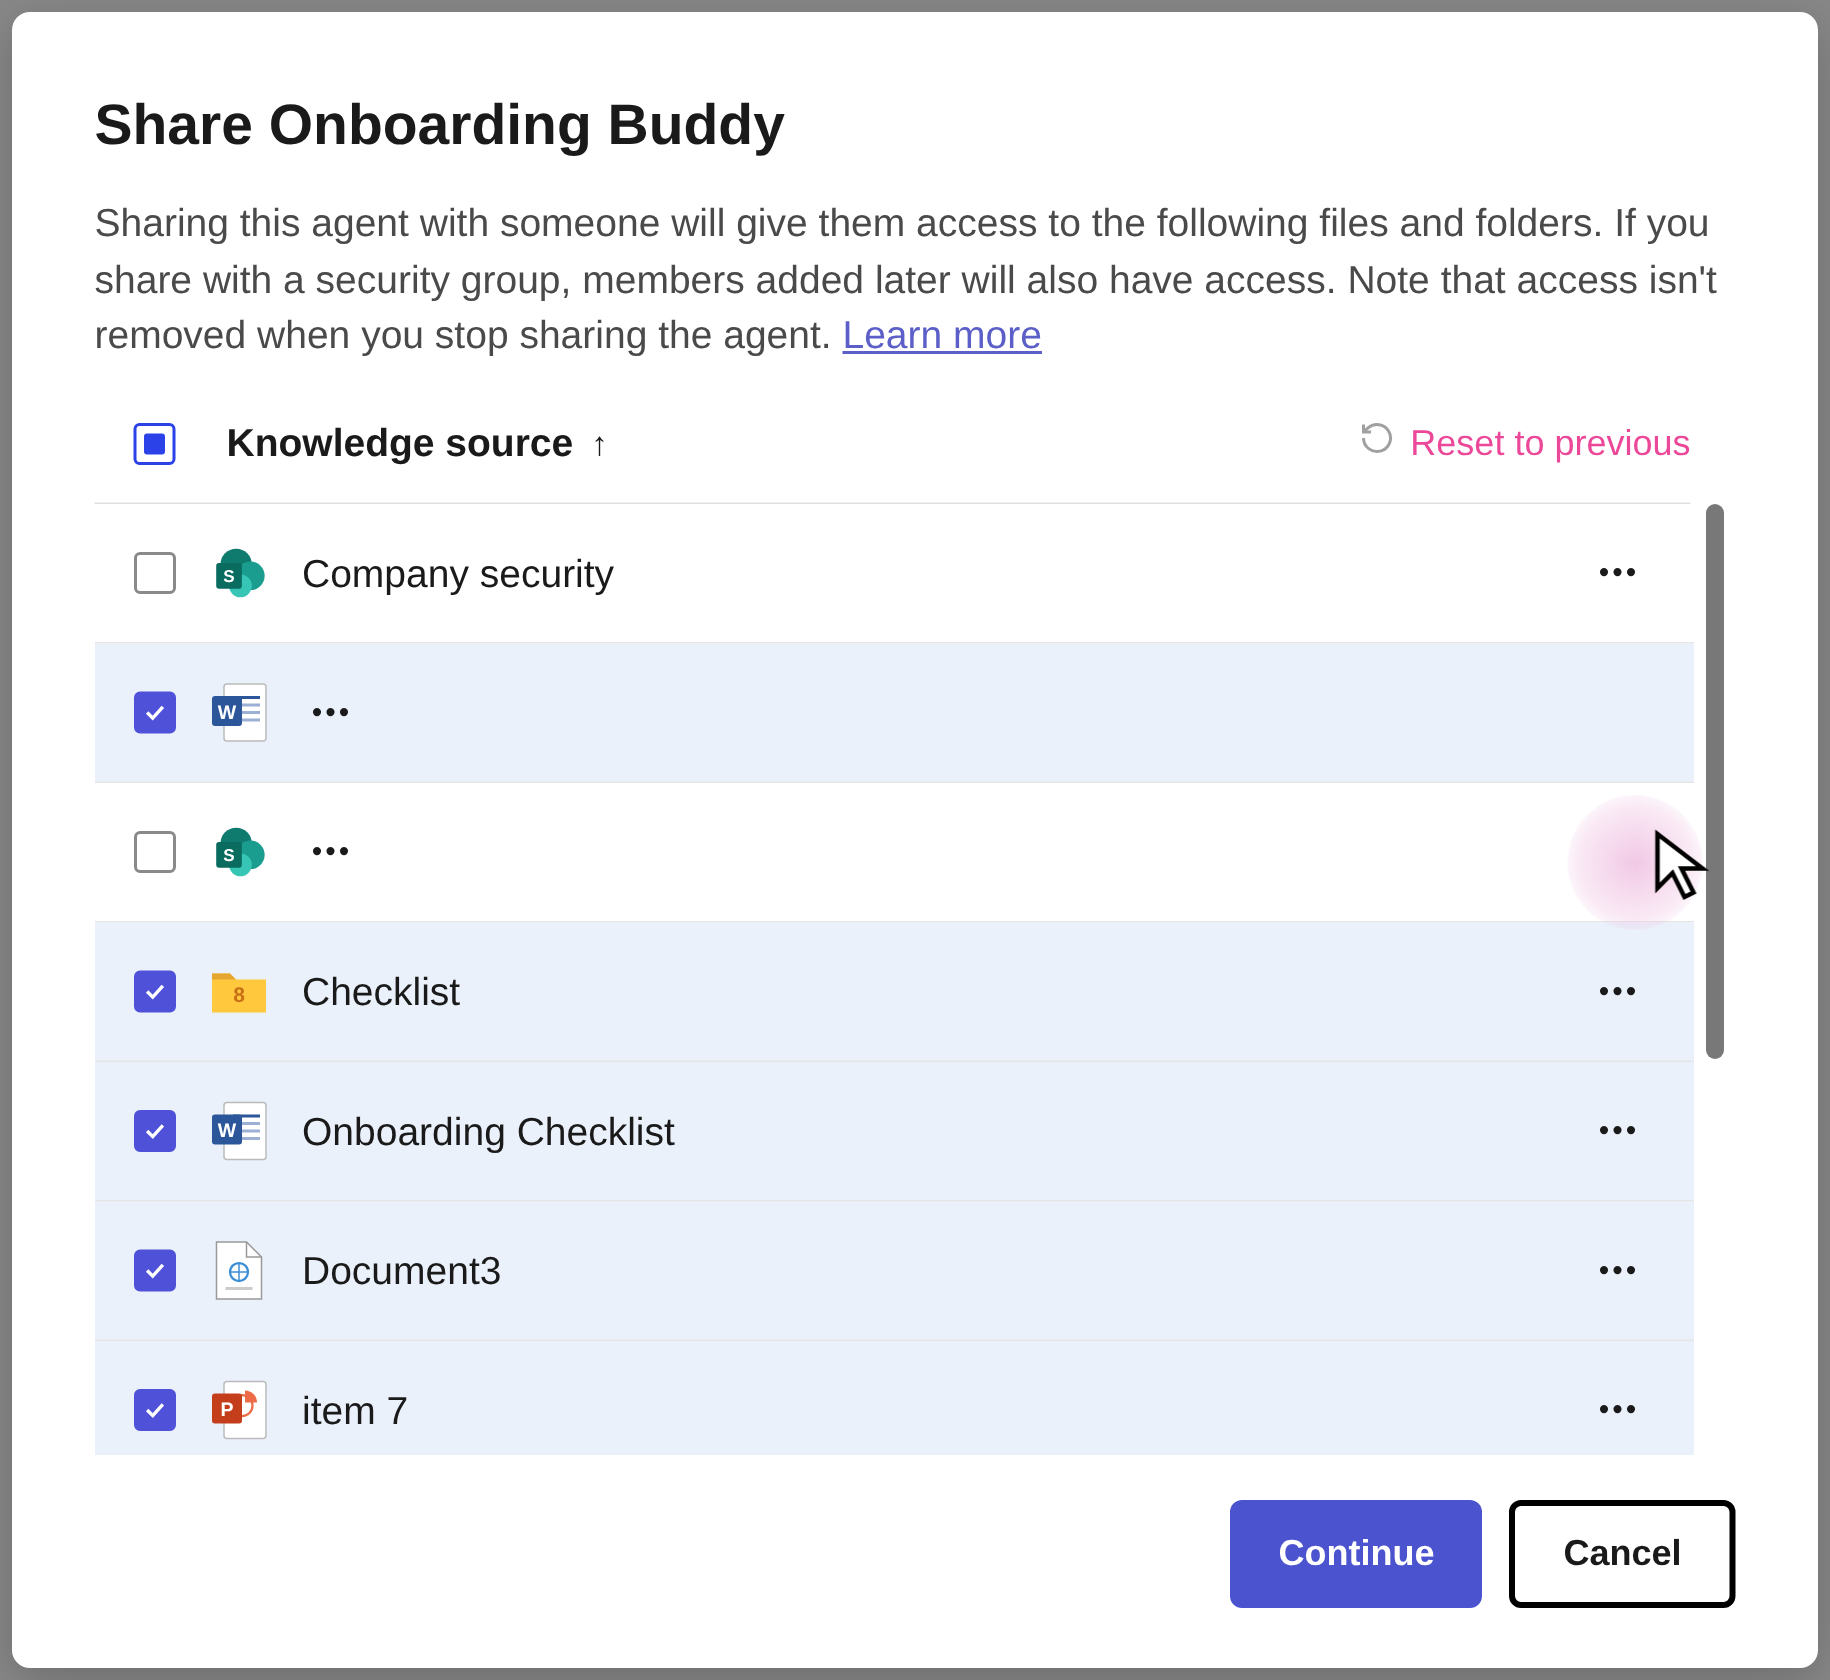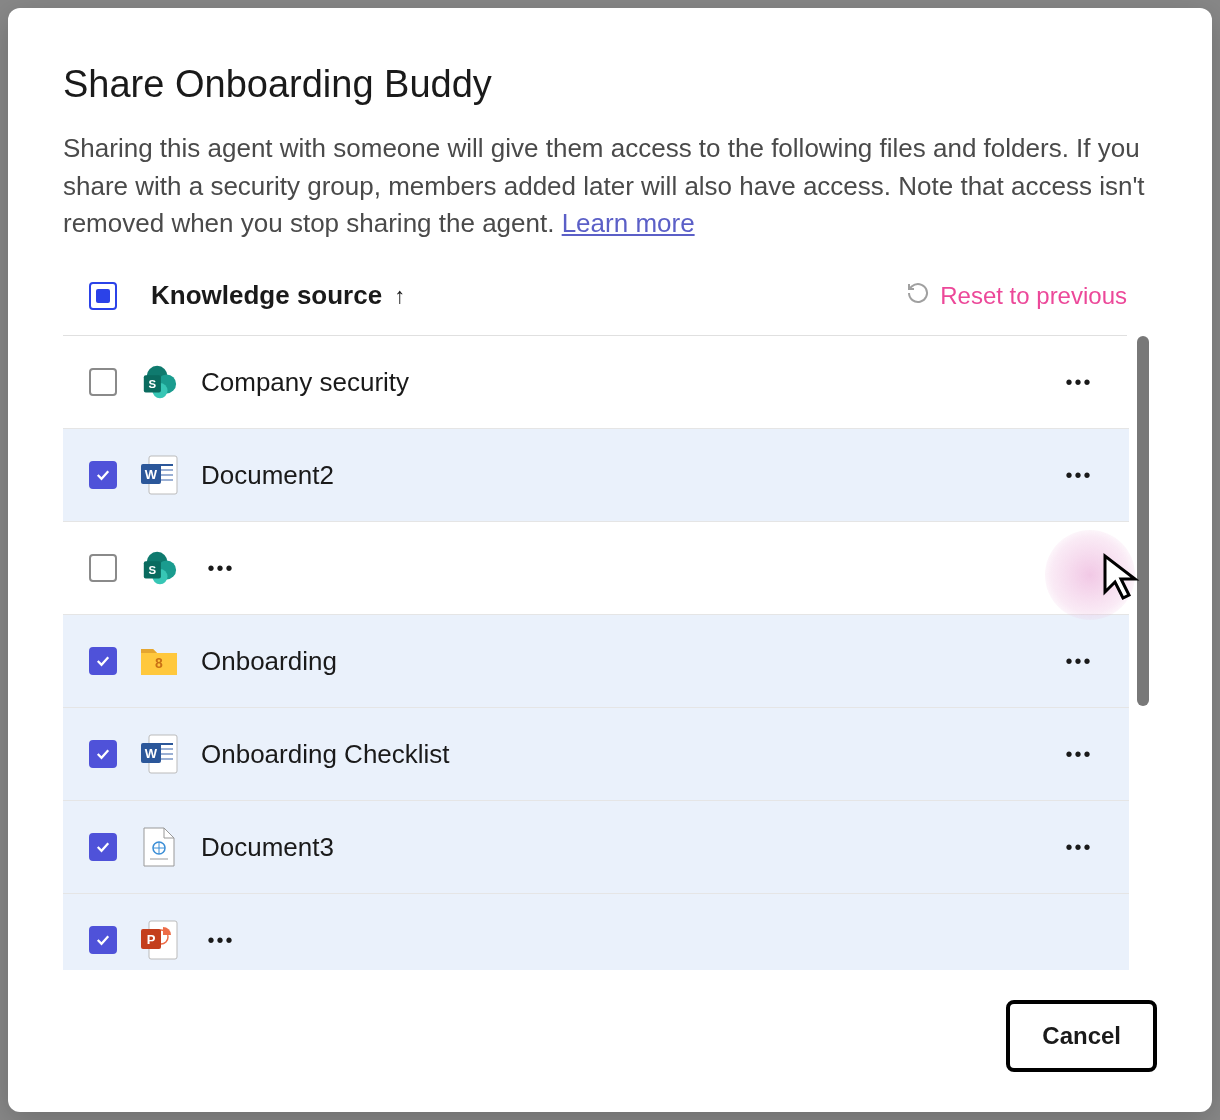--- a/index.html
+++ b/index.html
@@ -26,21 +26,21 @@
       background: white;
       border-radius: 12px;
       padding: 55px 55px 40px 55px;
       display: flex;
       flex-direction: column;
       box-shadow: 0 8px 32px rgba(0,0,0,0.2);
     }
     
     .dialog-title {
       font-size: 38px;
-      font-weight: 400;
+      font-weight: 700;
       color: #1a1a1a;
       margin-bottom: 24px;
     }
     
     .dialog-description {
       font-size: 26px;
       line-height: 1.45;
       color: #4a4a4a;
       margin-bottom: 25px;
     }
@@ -301,21 +301,20 @@
         <svg width="40" height="42" viewBox="0 0 40 42">
           <rect x="10" y="2" width="28" height="38" rx="2" fill="white" stroke="#bbb"></rect>
           <rect x="16" y="10" width="18" height="2" fill="#2b579a"></rect>
           <rect x="16" y="15" width="18" height="2" fill="#9bb0d4"></rect>
           <rect x="16" y="20" width="18" height="2" fill="#9bb0d4"></rect>
           <rect x="16" y="25" width="18" height="2" fill="#9bb0d4"></rect>
           <rect x="2" y="10" width="20" height="20" rx="2" fill="#2b579a"></rect>
           <text x="12" y="25" font-size="13" font-weight="bold" fill="white" text-anchor="middle">W</text>
         </svg>
       </div>
-      <div class="row-label">Document2</div>
       <div class="more-button">•••</div>
     </div>
 
     <div class="row">
       <div class="checkbox unchecked"></div>
       <div class="file-icon">
         <svg width="38" height="38" viewBox="0 0 40 40">
           <circle cx="18" cy="14" r="11" fill="#0f7a6e"></circle>
           <circle cx="28" cy="22" r="10" fill="#1a9c8f"></circle>
           <circle cx="21" cy="29" r="8" fill="#37c6b5"></circle>
@@ -332,21 +331,21 @@
             <polyline points="5,12 10,17 19,7"></polyline>
           </svg>
       </div>
       <div class="file-icon">
         <svg width="40" height="36" viewBox="0 0 40 36">
           <path d="M2 6 L2 32 L38 32 L38 10 L18 10 L14 6 Z" fill="#ffc83d"></path>
           <path d="M2 6 L14 6 L18 10 L2 10 Z" fill="#e5a630"></path>
           <text x="20" y="25" font-size="14" font-weight="bold" fill="#c97015" text-anchor="middle">8</text>
         </svg>
       </div>
-      <div class="row-label">Onboarding</div>
+      <div class="row-label">Checklist</div>
       <div class="more-button">•••</div>
     </div>
 
     <div class="row selected">
       <div class="checkbox checked">
         <svg viewBox="0 0 24 24" fill="none" stroke="white" stroke-width="3">
             <polyline points="5,12 10,17 19,7"></polyline>
           </svg>
       </div>
       <div class="file-icon">
@@ -392,27 +391,29 @@
       </div>
       <div class="file-icon">
         <svg width="40" height="42" viewBox="0 0 40 42">
           <rect x="10" y="2" width="28" height="38" rx="2" fill="white" stroke="#bbb"></rect>
           <path d="M24 8 A8 8 0 0 1 32 16 L24 16 Z" fill="#ed6c47"></path>
           <circle cx="22" cy="18" r="7" fill="none" stroke="#ed6c47" stroke-width="1.5"></circle>
           <rect x="2" y="10" width="20" height="20" rx="2" fill="#c43e1c"></rect>
           <text x="12" y="25" font-size="13" font-weight="bold" fill="white" text-anchor="middle">P</text>
         </svg>
       </div>
+      <div class="row-label">item 7</div>
       <div class="more-button">•••</div>
     </div>
 
     <div class="scrollbar-visual"></div>
   </div>
 
   <div class="footer">
+    <button class="btn btn-primary">Continue</button>
     <button class="btn btn-secondary">Cancel</button>
   </div>
 </div>
 
 <div class="cursor-overlay"></div>
 <div class="cursor-arrow">
   <svg width="48" height="52" viewBox="0 0 48 52">
     <path d="M8 4 L8 40 L18 30 L26 46 L32 43 L24 27 L38 27 Z" fill="white" stroke="black" stroke-width="3"></path>
   </svg>
 </div>

